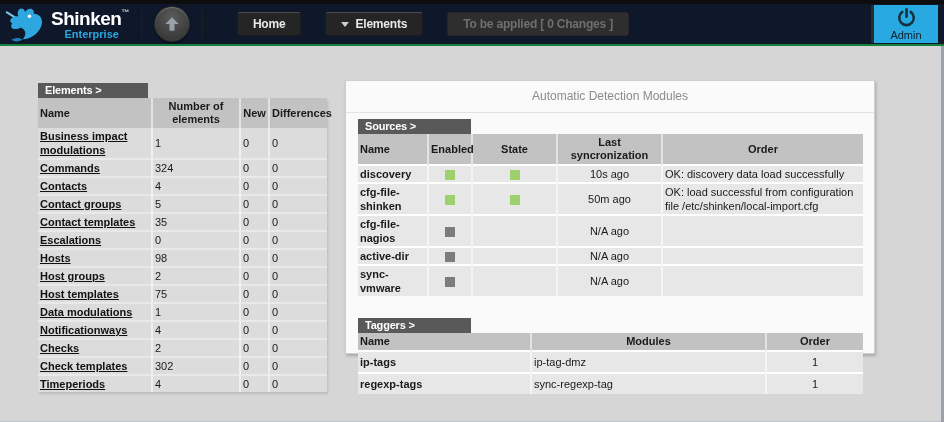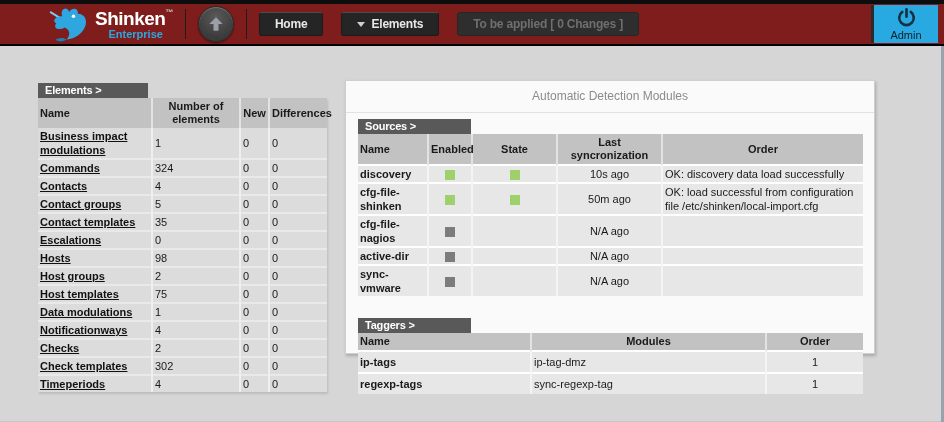--- a/index.html
+++ b/index.html
@@ -3,33 +3,33 @@
 <meta charset="utf-8">
 <style>
   * { margin:0; padding:0; box-sizing:border-box; }
   html,body { width:944px; height:422px; overflow:hidden; }
   body { font-family:"Liberation Sans", sans-serif; background:#d6d6d6; color:#1a1a1a; }
   .screen { position:relative; width:944px; height:422px; background:#d6d6d6;
             box-shadow: inset -3px 0 0 #9aa3ab, inset 0 -1px 0 #c2c6ca; }
 
   
   .top-strip { height:4px; background:#0d0d0d; }
-  .navbar { position:relative; height:42px; background:#7f1d1d;
-            border-bottom:2px solid #000000; display:flex; align-items:center;padding-left:44px; }
+  .navbar { position:relative; height:42px; background:#0f172a;
+            border-bottom:2px solid #15803d; display:flex; align-items:center; }
   .brand { display:flex; align-items:center; gap:4px; padding-left:5px; cursor:pointer; }
   .brand-text { line-height:1; }
   .brand-name { color:#ffffff; font-size:19px; font-weight:700; letter-spacing:-0.5px; }
   .brand-name .tm { font-size:8px; vertical-align:top; color:#cfcfcf; }
   .brand-sub { color:#29a9e1; font-size:11px; font-weight:700; text-align:right; margin-top:1px; padding-right:10px; }
   .vsep { width:1px; height:30px; background:#1d1d1d; margin:0 12px; }
   .up-btn { width:36px; height:36px; border-radius:50%; border:1px solid #2a2a2a;
             background: radial-gradient(circle at 50% 30%, #5a5a5a, #3b3b3b 70%);
             box-shadow: inset 0 1px 1px rgba(255,255,255,.25), 0 1px 2px rgba(0,0,0,.5);
             display:flex; align-items:center; justify-content:center; cursor:pointer; }
-  .nav-buttons { display:flex; align-items:center; gap:18px; margin-left:0; }
+  .nav-buttons { display:flex; align-items:center; gap:24px; margin-left:22px; }
   .nav-btn { background:#252525; border:1px solid #1b1b1b; border-top-color:#4d4d4d;
              border-radius:3px; color:#e8e8e8; font-family:"Liberation Sans",sans-serif;
              font-size:12px; font-weight:700; padding:4px 15px; cursor:pointer;
              display:flex; align-items:center; gap:6px; letter-spacing:-0.2px; }
   .nav-btn.disabled { color:#6f6f6f; background:#2e2e2e; border-color:#262626; }
   .caret { width:0; height:0; border-left:4px solid transparent; border-right:4px solid transparent;
            border-top:5px solid #d0d0d0; display:inline-block; }
   .admin { position:absolute; right:6px; top:1px; bottom:1px; width:67px;
            background:#29a9e1; border-left:3px solid #2b2b2b; display:flex; flex-direction:column;
            align-items:center; justify-content:center; cursor:pointer; color:#0d1f28;

